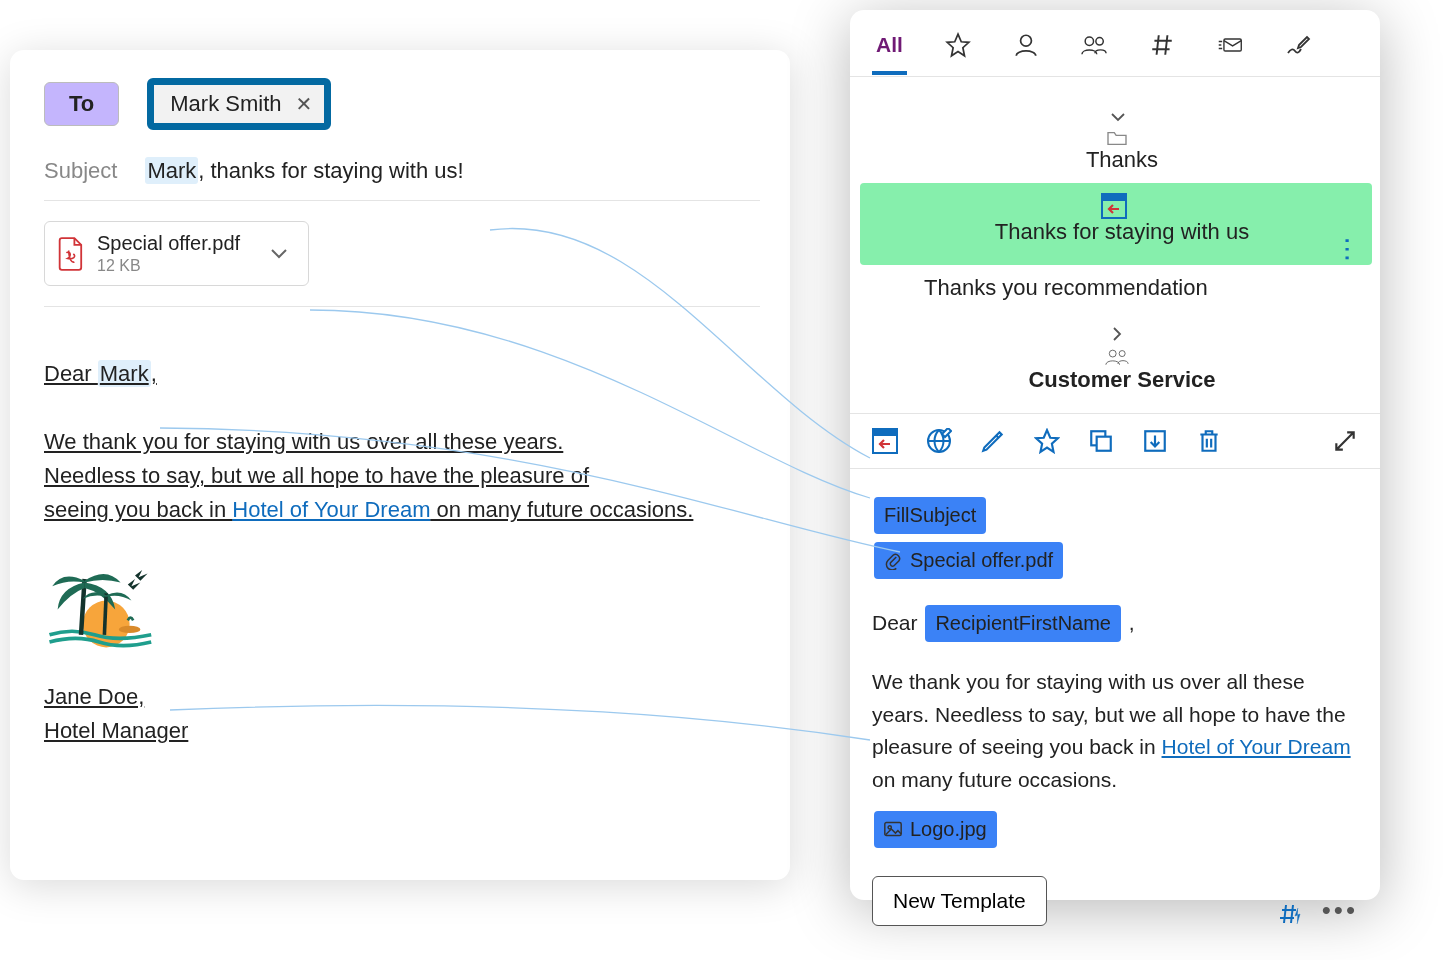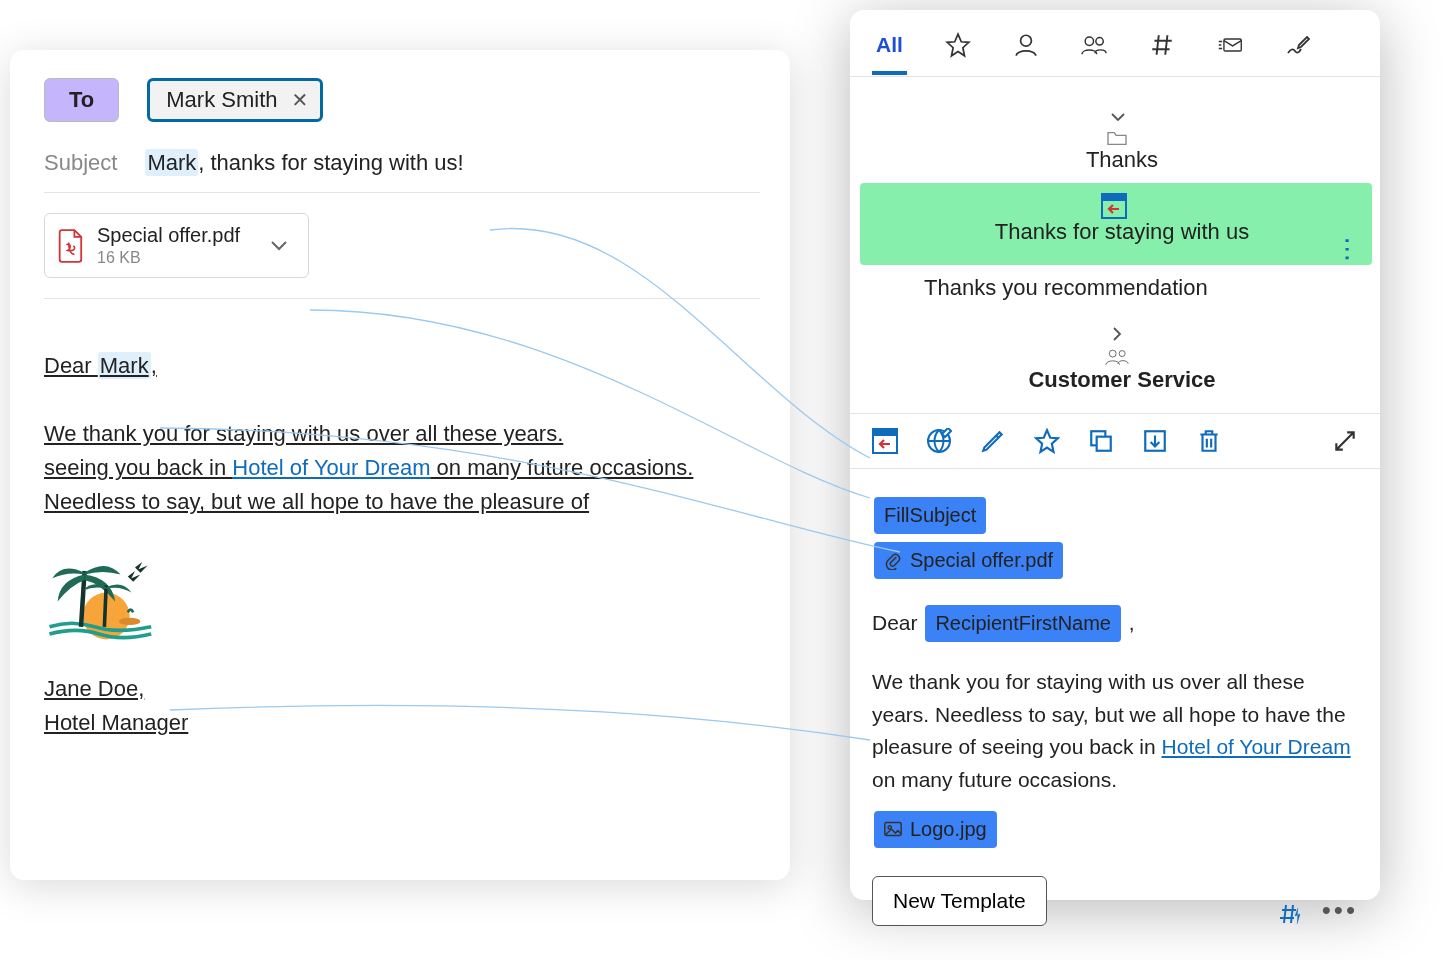--- a/index.html
+++ b/index.html
@@ -17,21 +17,21 @@
     padding: 28px 30px 24px 34px;
     z-index: 1;
   }
   .row { display: flex; align-items: center; margin-bottom: 22px; }
   .to-btn {
     border: 1px solid #bcbcbc; border-radius: 6px;
     padding: 8px 24px; font-size: 22px; font-weight: 600;
     background: #c4b5fd; color: #222; margin-right: 28px;
   }
   .chip {
-    background: #f2f2f2; border: 3px solid #0369a1; border-radius: 6px;
+    background: #f2f2f2; border: 7px solid #0369a1; border-radius: 6px;
     padding: 6px 12px 6px 16px; font-size: 22px; color: #222;
     display: inline-flex; align-items: center; gap: 14px;
   }
   .chip-x { font-size: 20px; color: #555; cursor: pointer; }
   .subject-row { border-bottom: 1px solid #e4e4e4; padding: 6px 0 16px 0; margin-bottom: 0; }
   .subject-label { font-size: 22px; color: #888; margin-right: 28px; }
   .subject-text { font-size: 22px; color: #222; }
   .hl { background: #dfeffb; border-radius: 3px; padding: 1px 2px; }
   .attach-row { padding: 20px 0 20px 0; border-bottom: 1px solid #e4e4e4; }
   .attach-card {
@@ -56,21 +56,21 @@
     right: 70px; top: 10px;
     width: 530px; height: 890px;
     background: #fff;
     border-radius: 14px;
     box-shadow: 0 10px 60px rgba(0,0,0,0.28);
     z-index: 2;
     display: flex; flex-direction: column;
   }
   .tabs { display: flex; align-items: center; padding: 14px 22px 0 22px; border-bottom: 1px solid #e4e4e4; gap: 34px; }
   .tab { color: #555; padding: 8px 4px 14px 4px; cursor: pointer; }
-  .tab.active { color: #1d4ed8; font-weight: 600; border-bottom: 4px solid #0f6cbd; font-size: 21px; }
+  .tab.active { color: #701a75; font-weight: 600; border-bottom: 4px solid #0f6cbd; font-size: 21px; }
   .tab-icon { width: 26px; height: 26px; stroke: #333; }
   .tree { padding: 16px 8px 10px 10px; border-bottom: 1px solid #e4e4e4; }
   .tree-row {
     display: flex; align-items: center;
     padding: 10px 10px; font-size: 22px; color: #222; cursor: pointer; border-radius: 4px;
   }
   .tree-row.folder { font-weight: 400; }
   .tree-row.bold { font-weight: 700; }
   .tree-row.selected { background: #86efac; }
   .tree-indent-1 { padding-left: 22px; flex-direction: column; }
@@ -127,38 +127,38 @@
 
   <div class="attach-row">
     <div class="attach-card">
       <svg class="pdf-icon" viewBox="0 0 24 30">
         <path d="M4 1 H15 L21 7 V27 A2 2 0 0 1 19 29 H4 A2 2 0 0 1 2 27 V3 A2 2 0 0 1 4 1 Z" fill="none" stroke="#d13438" stroke-width="1.6"></path>
         <path d="M15 1 V7 H21" fill="none" stroke="#d13438" stroke-width="1.6"></path>
         <path d="M8 14 C11 11 13 17 9 19 C14 20 17 17 14 15 M10 12 C10 20 13 23 15 22" fill="none" stroke="#d13438" stroke-width="1.4"></path>
       </svg>
       <div class="attach-info">
         <span class="attach-name">Special offer.pdf</span>
-        <span class="attach-size">16 KB</span>
+        <span class="attach-size">12 KB</span>
       </div>
       <svg class="chev-down" width="18" height="12" viewBox="0 0 18 12">
         <path d="M2 2 L9 9 L16 2" fill="none" stroke="#666" stroke-width="2"></path>
       </svg>
     </div>
   </div>
 
   <div class="body-area">
     <p>
       <span>Dear </span><span class="hl">Mark</span><span>,</span>
     </p>
     <br>
     <p>We thank you for staying with us over all these years.</p>
+    <p>Needless to say, but we all hope to have the pleasure of</p>
     <p>
       <span>seeing you back in </span><a class="link">Hotel of Your Dream</a><span> on many future occasions.</span>
     </p>
-    <p>Needless to say, but we all hope to have the pleasure of</p>
 
     <div class="logo-area">
       <svg class="logo-svg" viewBox="0 0 120 100">
         <circle cx="68" cy="70" r="26" fill="#f7a53b"></circle>
         <path d="M5 82 Q30 74 55 82 T118 82" fill="none" stroke="#1f9e8d" stroke-width="4"></path>
         <path d="M5 90 Q35 82 60 90 T118 90" fill="none" stroke="#1f9e8d" stroke-width="4"></path>
         <path d="M40 82 L44 20" stroke="#14332c" stroke-width="5" fill="none"></path>
         <path d="M44 22 Q20 10 8 28 Q26 20 44 24" fill="#1f6b55"></path>
         <path d="M44 22 Q68 6 84 24 Q64 18 44 24" fill="#1f6b55"></path>
         <path d="M44 24 Q16 30 14 54 Q28 36 44 30" fill="#1f6b55"></path>

